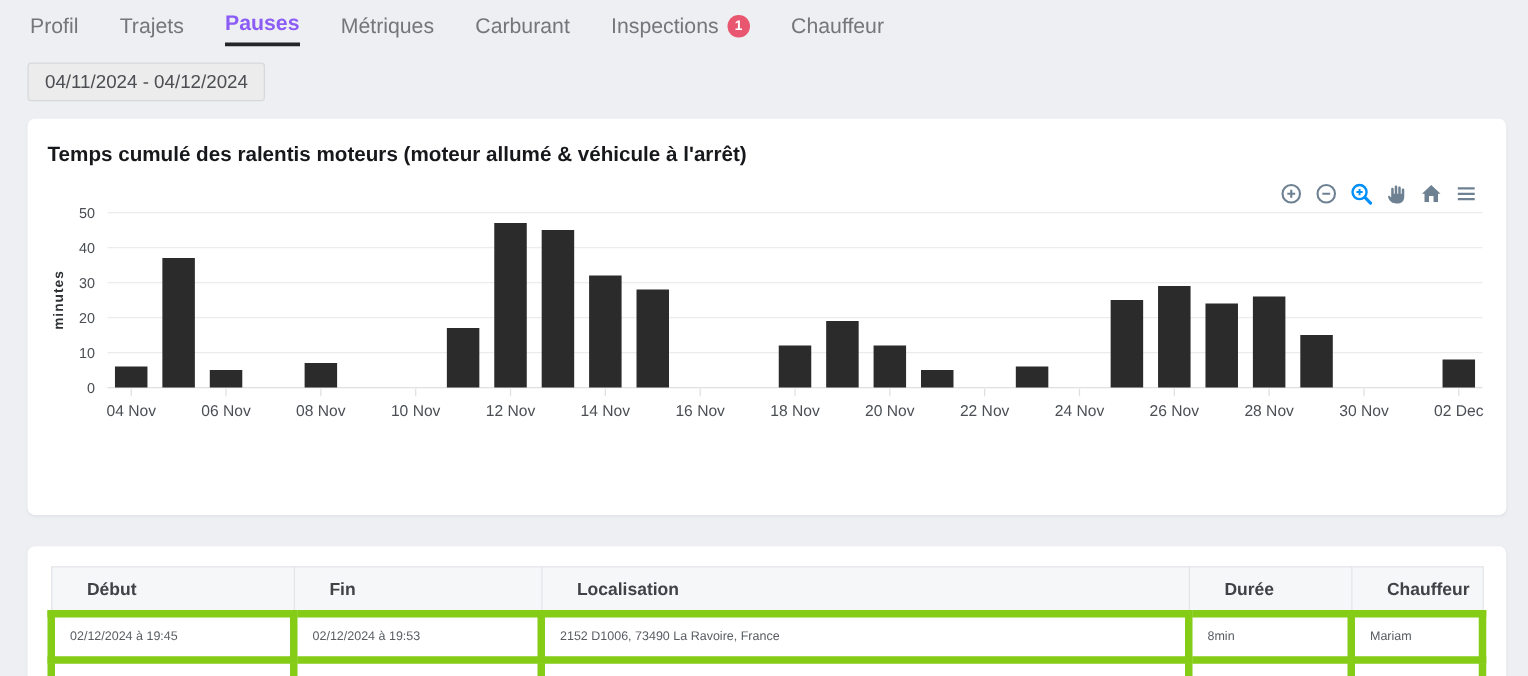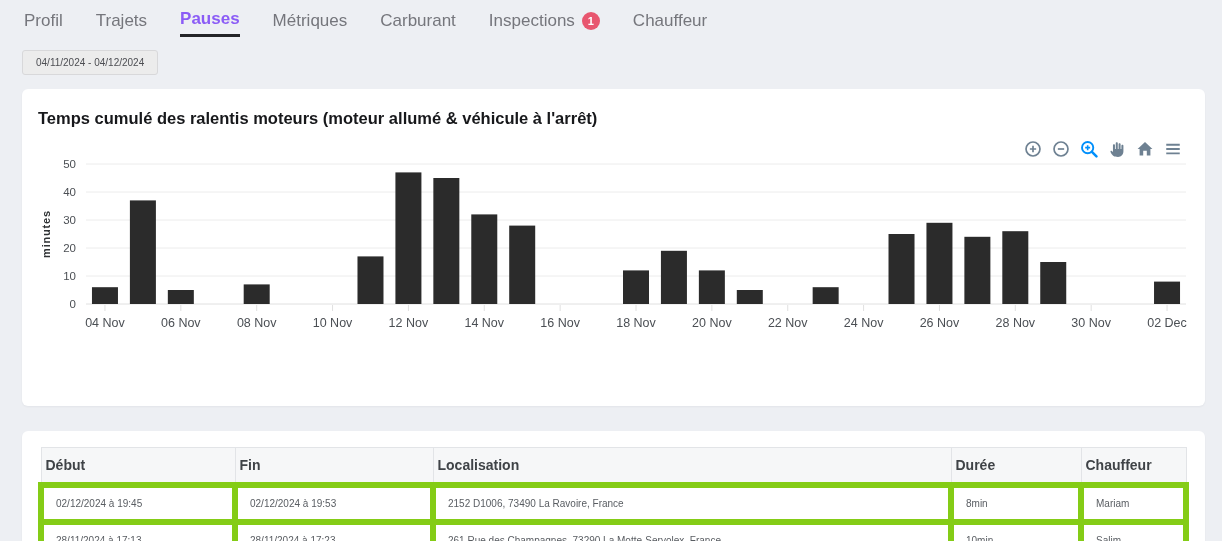--- a/index.html
+++ b/index.html
@@ -12,35 +12,35 @@
   
   .nav { display:flex; gap:33px; padding:9px 0 0 24px; align-items:center; }
   .tab { font-size:17px; color:#75767c; cursor:pointer; padding-bottom:5px;
          display:flex; align-items:center; gap:7px; white-space:nowrap; }
   .tab.active { color:#8b5cf6; font-weight:700; border-bottom:3px solid #232427; }
   .tab .badge { background:#e8566f; color:#fff; min-width:18px; height:18px; border-radius:50%;
          font-size:11px; font-weight:700; display:flex; align-items:center; justify-content:center; }
   
   .datebox { display:inline-block; margin:13px 0 0 22px; background:#ececec;
          border:1px solid #d8d8da; border-radius:3px; padding:6px 13px;
-         font-size:10px; color:#4d4e53; cursor:pointer; }
+         font-size:15px; color:#4d4e53; cursor:pointer; }
   
   .card { background:#fff; border-radius:6px; margin-left:22px; margin-right:17px;
           box-shadow:0 1px 2px rgba(30,35,60,.05); }
   .chart-card { margin-top:14px; height:317px; position:relative; }
   .chart-title { padding:20px 16px 0 16px; font-size:16.5px; font-weight:700; color:#17181b; }
   .toolbar { position:absolute; top:50px; right:22px; display:flex; gap:8px; align-items:center; }
   .tool { width:20px; height:20px; color:#6e8192; cursor:pointer; display:flex; align-items:center; justify-content:center; }
   .tool.active { color:#008ffb; }
   .chart-wrap { padding:26px 16px 0 16px; }
   
   .table-card { margin-top:25px; padding:16px; }
   table { width:100%; border-collapse:collapse; table-layout:fixed; }
   th { text-align:left; background:#f6f7f8; color:#3f4347; font-weight:700;
-       font-size:14px; padding:9px 4px; border:1px solid #e2e4e7; }
+       font-size:14px; padding:9px 28px; border:1px solid #e2e4e7; }
   td { color:#595d62; font-size:10px; padding:10px 12px; border:6px solid #84cc16; background:#fff; }
 </style>
 </head>
 <body>
 
 
 
 
 <nav class="nav" id="nav">
   <div class="tab">

